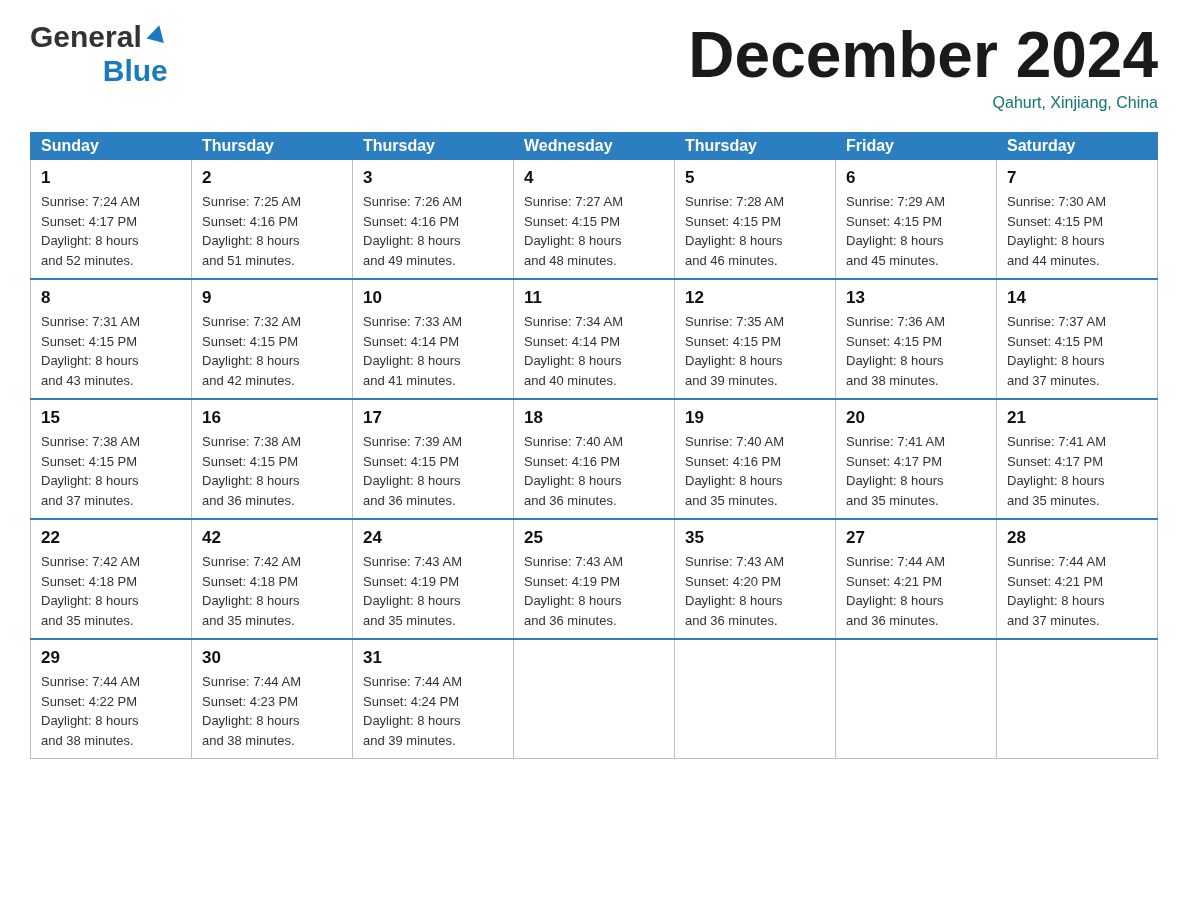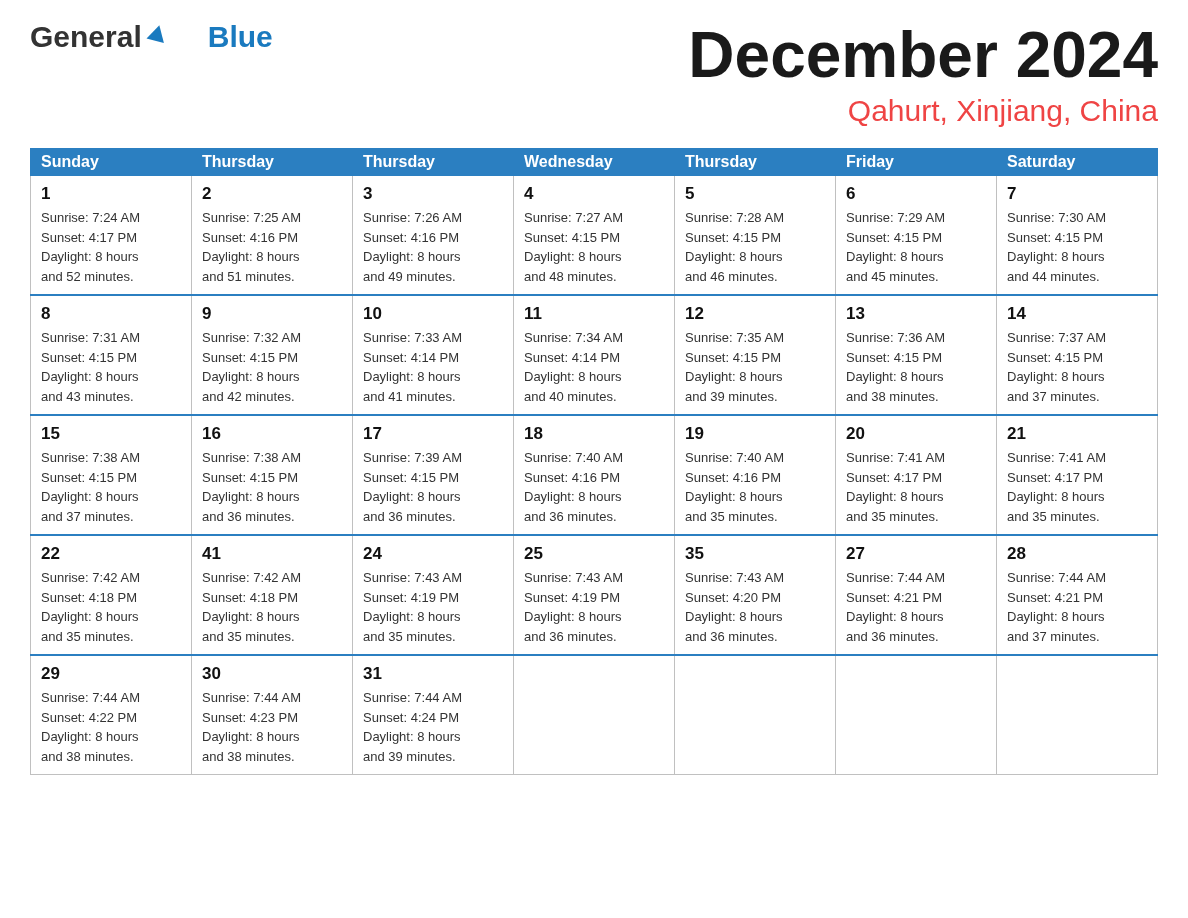--- a/index.html
+++ b/index.html
@@ -11,40 +11,40 @@
       padding: 20px 30px;
     }
     .header {
       display: flex;
       justify-content: space-between;
       align-items: flex-start;
       margin-bottom: 20px;
     }
     .logo {
       display: flex;
-      flex-direction: row;
+      flex-direction: column;
       align-items: flex-end;
     }
     .logo-line1 {
       display: flex;
       align-items: center;
       gap: 2px;
     }
     .title-block {
       text-align: right;
     }
     .month-title {
       font-size: 64px;
       font-weight: bold;
       color: #1a1a1a;
       line-height: 1.1;
     }
     .location-title {
-      font-size: 30px;
-      color: #ef4444;
+      font-size: 16px;
+      color: #0f766e;
       margin-top: 4px;
     }
     .calendar-table {
       width: 100%;
       border-collapse: collapse;
       table-layout: fixed;
     }
     .calendar-table thead tr th {
       background-color: #2b7fc1;
       color: white;
@@ -294,21 +294,21 @@
       <tr>
         <td>
           <span class="day-number">22</span>
           <div class="day-info">
             <span>Sunrise: 7:42 AM</span><br>
             <span>Sunset: 4:18 PM</span><br>
             <span>Daylight: 8 hours<br>and 35 minutes.</span>
           </div>
         </td>
         <td>
-          <span class="day-number">41</span>
+          <span class="day-number">42</span>
           <div class="day-info">
             <span>Sunrise: 7:42 AM</span><br>
             <span>Sunset: 4:18 PM</span><br>
             <span>Daylight: 8 hours<br>and 35 minutes.</span>
           </div>
         </td>
         <td>
           <span class="day-number">24</span>
           <div class="day-info">
             <span>Sunrise: 7:43 AM</span><br>

